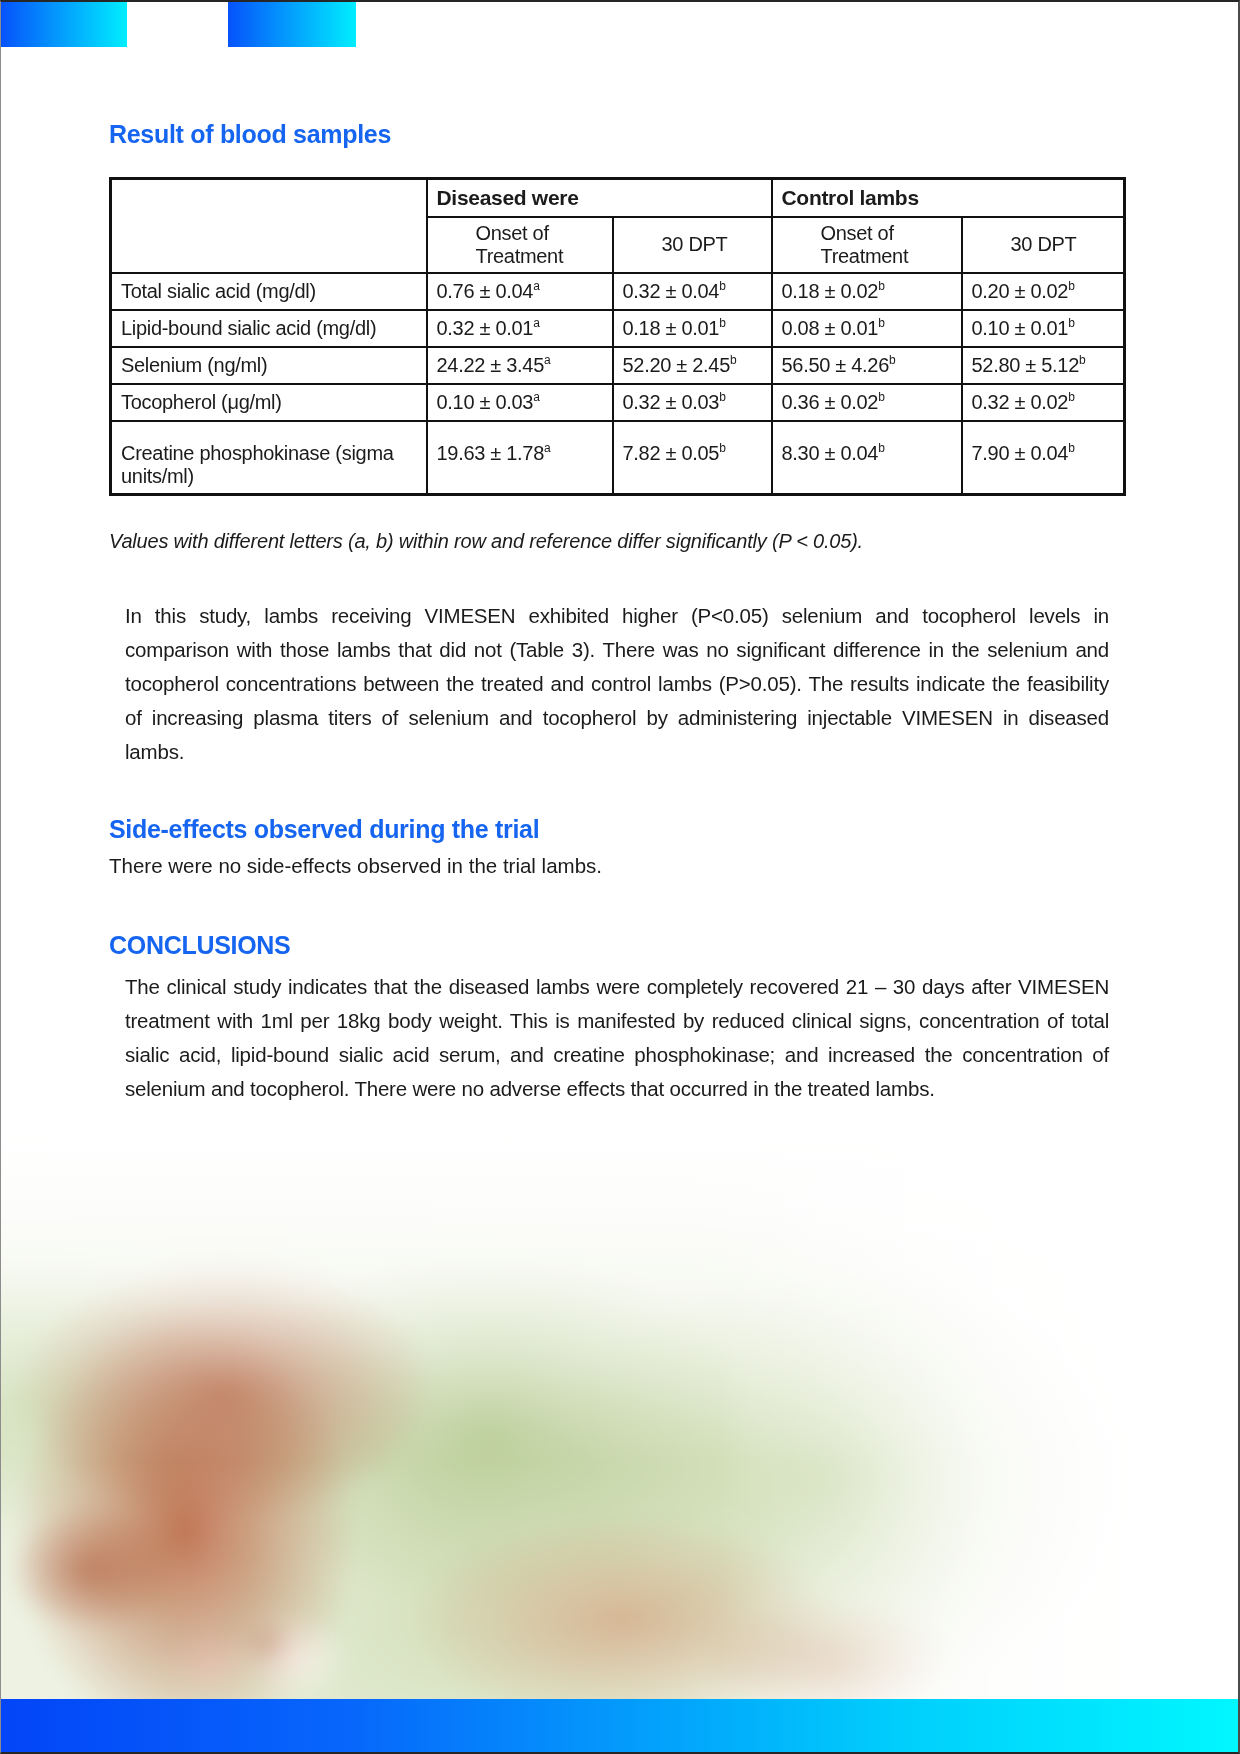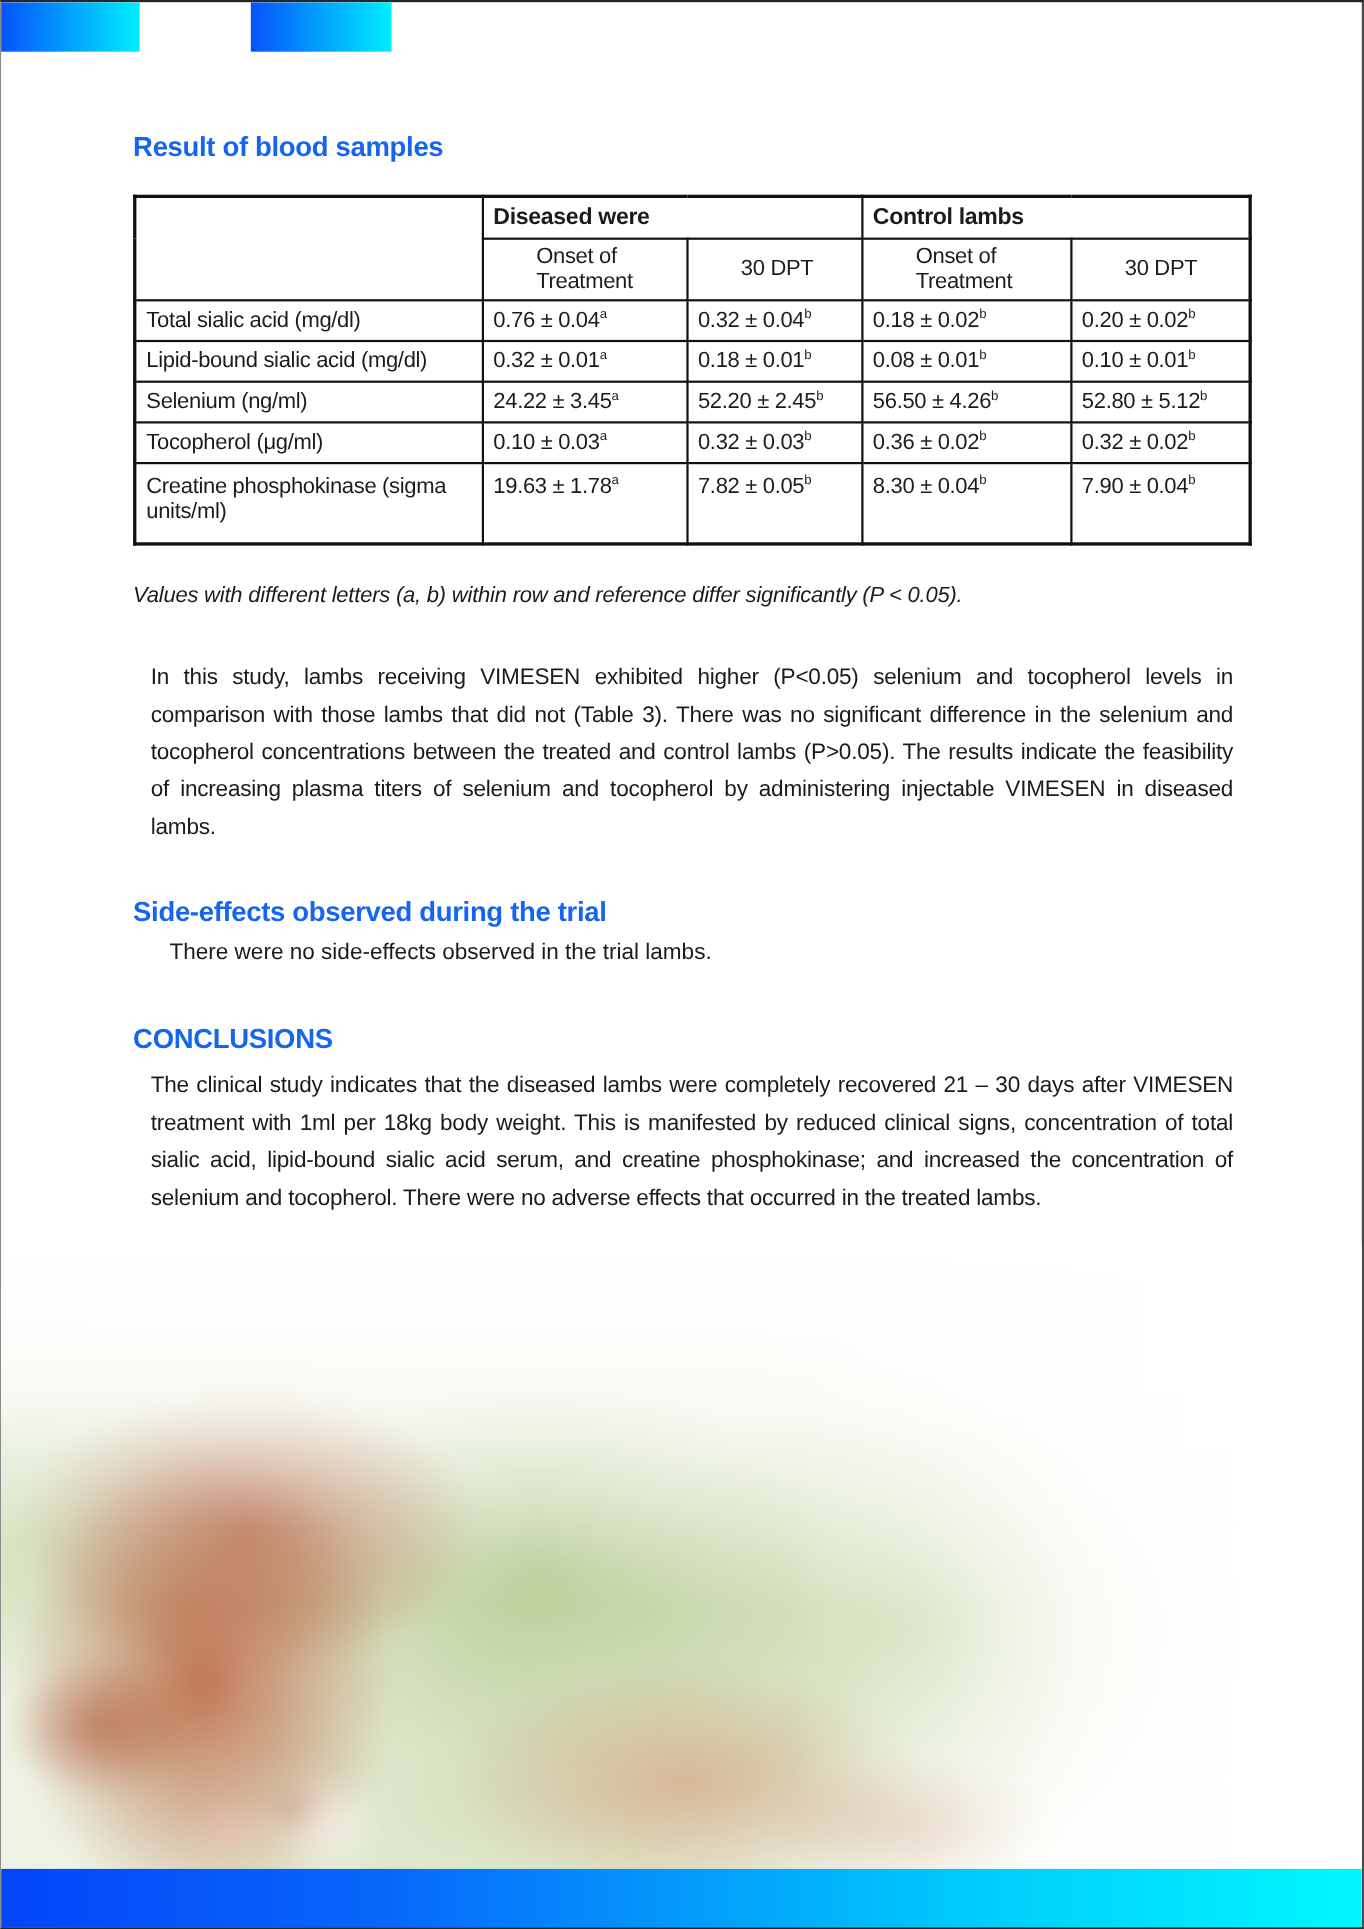--- a/index.html
+++ b/index.html
@@ -46,40 +46,40 @@
       radial-gradient(ellipse 300px 220px at 60px 300px,  rgba(170,196,126,0.45) 0%, rgba(170,196,126,0.0) 70%),
       radial-gradient(ellipse 500px 380px at 480px 520px, rgba(178,200,134,0.40) 0%, rgba(178,200,134,0.0) 75%),
       linear-gradient(90deg,#edf2e2 0%,#eff3e5 55%,#fbfcf8 82%,#ffffff 100%);
   }
   .photo .fade{
     position:absolute;inset:0;
     background:
       linear-gradient(90deg, rgba(255,255,255,0) 58%, rgba(255,255,255,0.75) 80%, #ffffff 97%),
       linear-gradient(180deg, #ffffff 0%, rgba(255,255,255,0.85) 14%, rgba(255,255,255,0.35) 34%, rgba(255,255,255,0) 58%);
   }
-  .content{position:absolute;left:120px;top:0;width:1016px;z-index:2;padding-top:118px;}
+  .content{position:absolute;left:108px;top:0;width:1016px;z-index:2;padding-top:118px;}
   .heading{color:var(--accent);font-size:25px;font-weight:bold;letter-spacing:-0.3px;margin:0;}
   .caption{margin:36px 0 0 0;font-size:21px;font-weight:bold;font-style:italic;line-height:34px;
     text-align:justify;letter-spacing:-0.2px;}
   table.data{border-collapse:collapse;margin-top:28px;table-layout:fixed;width:1014px;
     font-size:20px;letter-spacing:-0.3px;}
   table.data,table.data th,table.data td{border:2px solid var(--rule);}
   table.data{border-width:3px;}
   th,td{padding:4px 9px;text-align:left;font-weight:normal;box-sizing:border-box;vertical-align:middle;}
   th.group{font-weight:bold;font-size:21px;height:38px;}
   td.sub{height:34px;padding-left:48px;}
   td.lbl{vertical-align:middle;}
   tr.data-row td{height:37px;}
-  tr.tall td{height:74px;vertical-align:top;padding-top:9px;}
+  tr.tall td{height:74px;vertical-align:top;padding-top:20px;}
   sup{font-size:12px;vertical-align:super;line-height:0;}
   .footnote{margin-top:34px;font-size:20px;font-style:italic;letter-spacing:-0.2px;}
   .para{margin:16px;font-size:20.5px;line-height:34px;text-align:justify;letter-spacing:-0.2px;}
   .para.study{margin-top:46px;}
   .subheading{margin-top:46px;}
-  .side-text{margin-top:7px;font-size:20.5px;line-height:30px;margin-left:33px;}
+  .side-text{margin-top:7px;font-size:20.5px;line-height:30px;}
   .conclusions-heading{margin-top:50px;}
   .para.conclusions{margin-top:10px;}
 </style>
 </head>
 <body>
 
 <div class="page">
 
   <div class="top-bar one"></div>
   <div class="top-bar two"></div>

